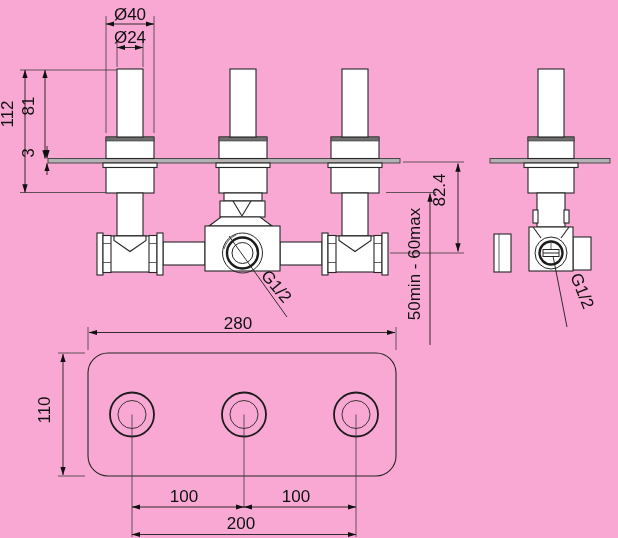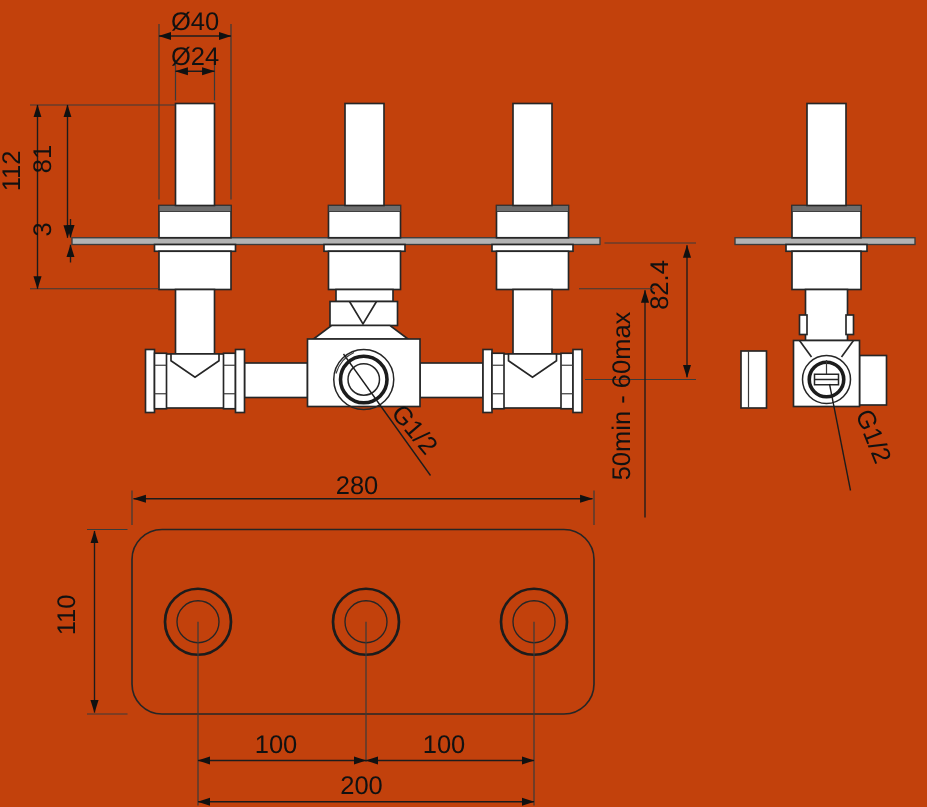--- a/index.html
+++ b/index.html
@@ -1,16 +1,16 @@
 <!DOCTYPE html>
 <html><head>
 <meta charset="utf-8">
 <style>
   html,body{margin:0;padding:0;background:#fff;}
-  .page{position:relative;width:618px;height:538px;background:#c2410c;overflow:hidden;
+  .page{position:relative;width:618px;height:538px;background:#f9a8d4;overflow:hidden;
         font-family:"Liberation Sans", sans-serif;}
   svg{display:block}
   .ln{stroke:#262626;stroke-width:1.1;fill:#ffffff;}
   .lnf{stroke:#262626;stroke-width:1.1;fill:none;}
   .thin{stroke:#3a3a3a;stroke-width:0.8;fill:none;}
   .dim{stroke:#1c1c1c;stroke-width:0.9;fill:none;}
   .gray{fill:#b3b3b3;stroke:#3c3c3c;stroke-width:0.9;}
   .band{fill:#6e6e6e;stroke:#333;stroke-width:0.6;}
   .boldc{stroke:#1c1c1c;stroke-width:2.4;fill:none;}
   .midc{stroke:#262626;stroke-width:1;fill:none;}

